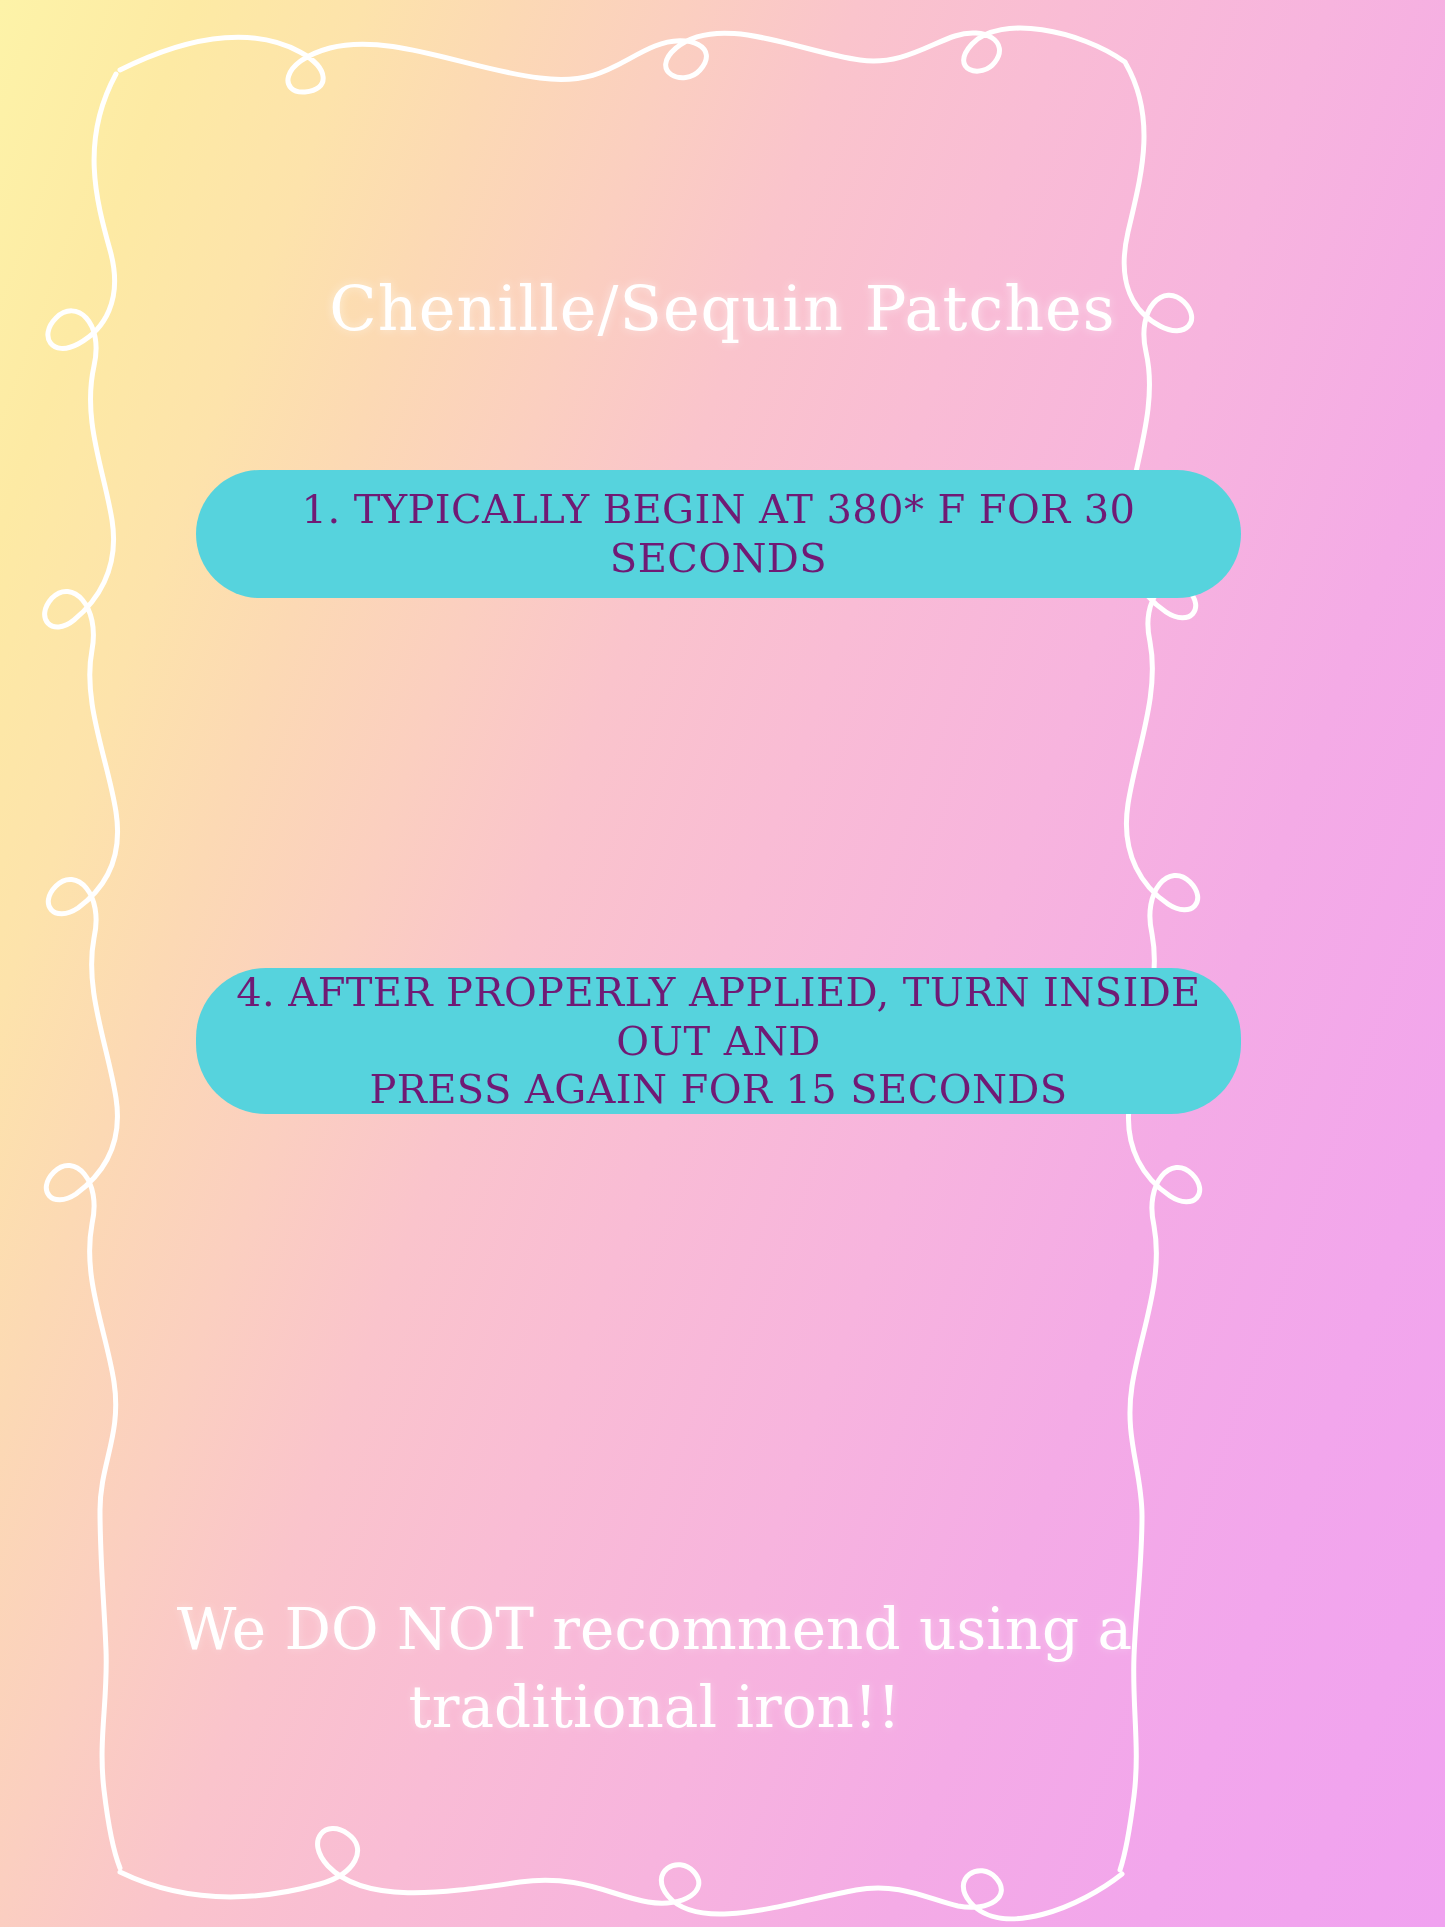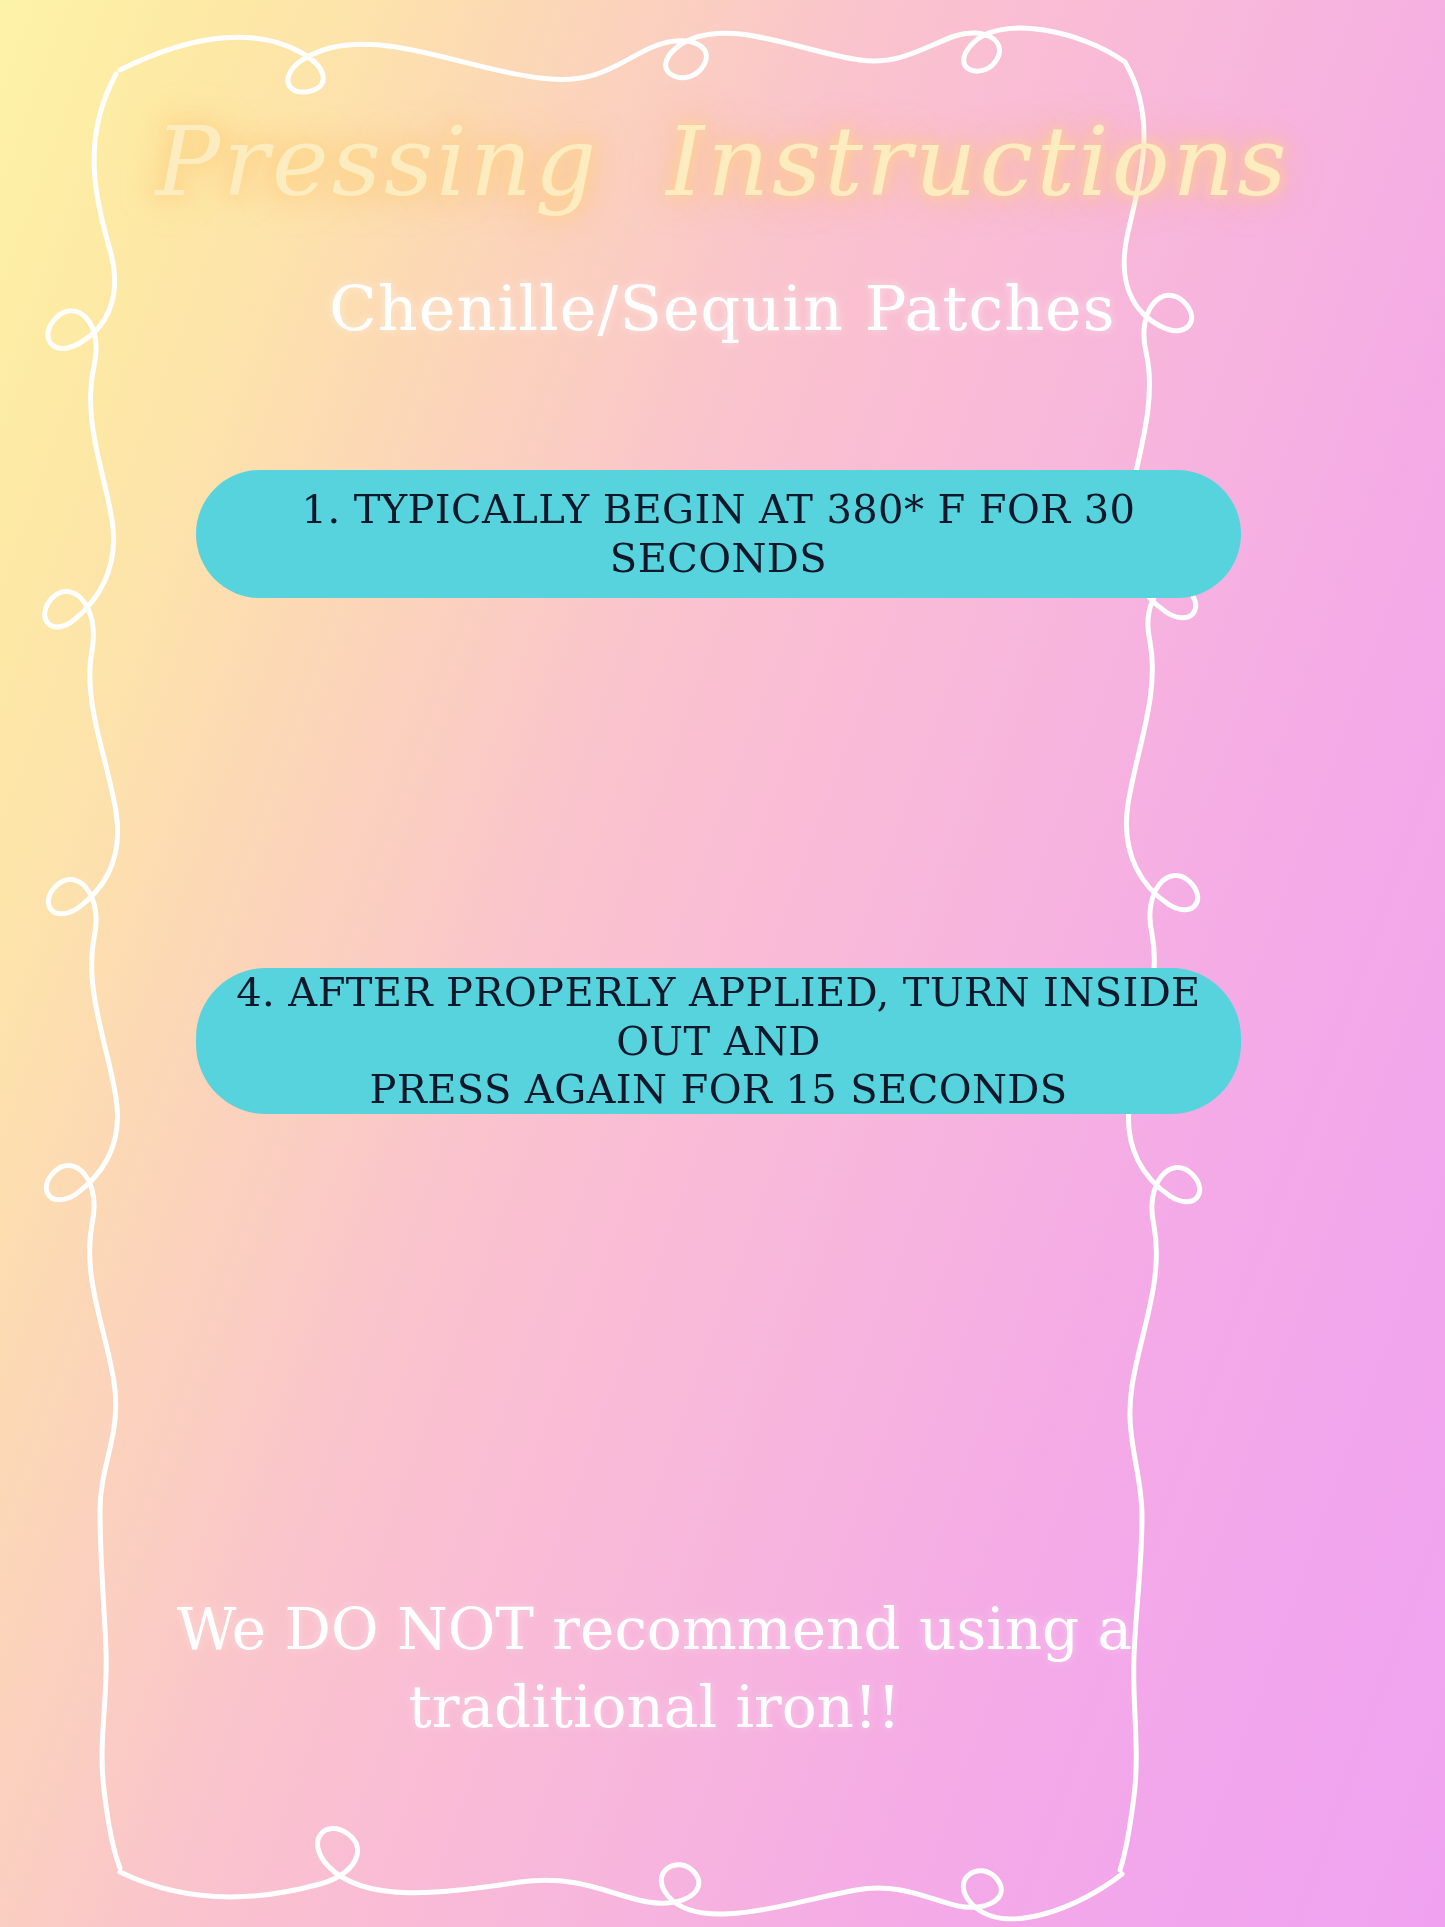--- a/index.html
+++ b/index.html
@@ -96,21 +96,21 @@
     text-align: center;
     box-sizing: border-box;
     padding: 14px 34px;
   }
 
   .pill-text {
     font-family: "DejaVu Serif", serif;
     font-size: 40px;
     line-height: 1.22;
     letter-spacing: 0.4px;
-    color: #0f172a;
+    color: #701a75;
     white-space: pre-line;
   }
 
   .pill-1 { top: 470px;  height: 128px; }
   .pill-2 { top: 714px;  height: 128px; }
   .pill-3 { top: 968px;  height: 146px; justify-content: center; }
   .pill-4 { top: 1215px; height: 130px; }
   .pill-5 { top: 1454px; height: 134px; }
 
   .pill-4 .pill-text { font-weight: bold; }
@@ -208,21 +208,20 @@
                C 700 1934, 790 1902, 856 1890
                C 900 1882, 930 1900, 958 1906
                C 990 1912, 1012 1896, 996 1878
                C 980 1860, 950 1878, 970 1902
                C 1002 1940, 1082 1906, 1122 1874"></path>
     </g>
   </svg>
 
   <div class="content">
 
-    <div class="title-script">Pressing  Instructions</div>
 
     <div class="title-sub">Chenille/Sequin Patches</div>
 
     <div class="pill pill-1">
       <span class="pill-text">1. TYPICALLY BEGIN AT 380* F FOR 30 SECONDS</span>
     </div>
 
 
     <div class="pill pill-3">
       <span class="pill-text">4. AFTER PROPERLY APPLIED, TURN INSIDE OUT AND

